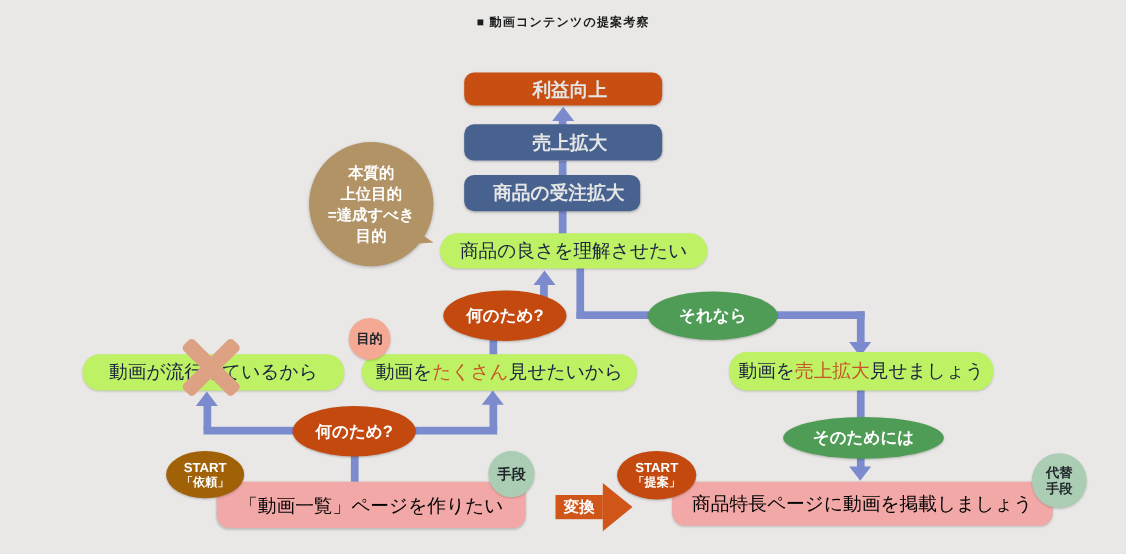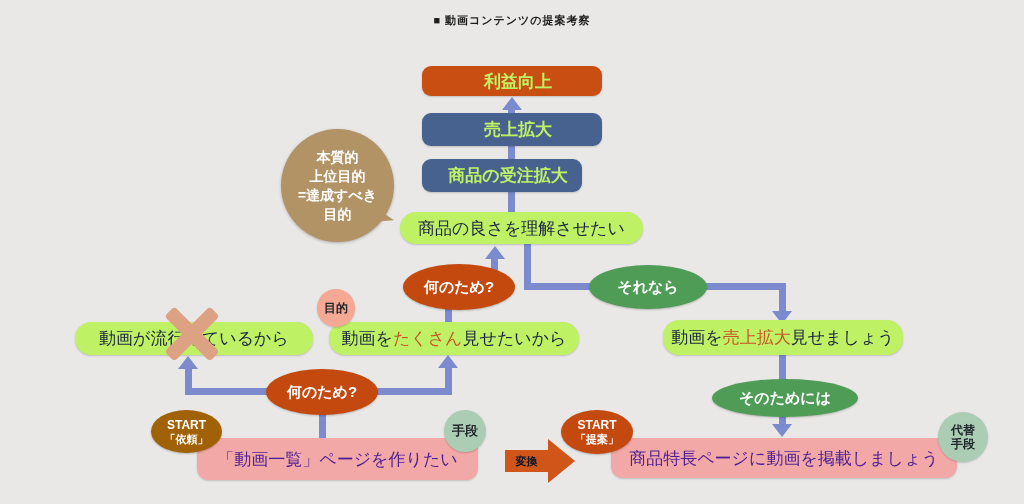--- a/index.html
+++ b/index.html
@@ -21,27 +21,27 @@
     letter-spacing:1px;
     z-index:5;
   }
   .box{
     display:flex;align-items:center;justify-content:center;
     box-sizing:border-box;white-space:nowrap;
     z-index:2;
     box-shadow:0 1px 2px rgba(0,0,0,.18);
   }
   .goalbox{
-    border-radius:9px;color:#bef264;font-weight:bold;font-size:17px;padding-left:12px;
+    border-radius:9px;color:#e5e5e5;font-weight:bold;font-size:17px;padding-left:12px;
   }
   .litebox{
     border-radius:16px;background:#bef264;color:#1b2340;font-size:17px;
   }
   .pinkbox{
-    border-radius:12px;background:#f2a8a6;color:#4c1d95;font-size:17px;
+    border-radius:12px;background:#f2a8a6;color:#000000;font-size:17px;
   }
   .hl{color:#c65627;}
   .ellipse{
     border-radius:50%;
     display:flex;flex-direction:column;align-items:center;justify-content:center;
     color:#ffffff;font-weight:bold;font-size:15px;white-space:nowrap;
     z-index:3;
     box-shadow:0 1px 2px rgba(0,0,0,.22);
   }
   .badge{
@@ -76,21 +76,21 @@
     border-bottom:16px solid transparent;
     transform:rotate(20deg);
   }
   .xbar{
     position:absolute;left:-2px;top:23px;width:64px;height:14px;
     background:#dda183;border-radius:4px;
   }
   .convert-shaft{
     position:absolute;background:#d05518;
     display:flex;align-items:center;justify-content:center;
-    color:#0f172a;font-weight:bold;font-size:11px;z-index:3;white-space:nowrap;
+    color:#ffffff;font-weight:bold;font-size:14px;z-index:3;white-space:nowrap;
   }
   .convert-head{
     position:absolute;width:0;height:0;z-index:3;
     border-top:22px solid transparent;border-bottom:22px solid transparent;
     border-left:27px solid #d05518;
   }
   .sub{font-size:11px;font-weight:bold;}
 </style>
 </head>
 <body>

